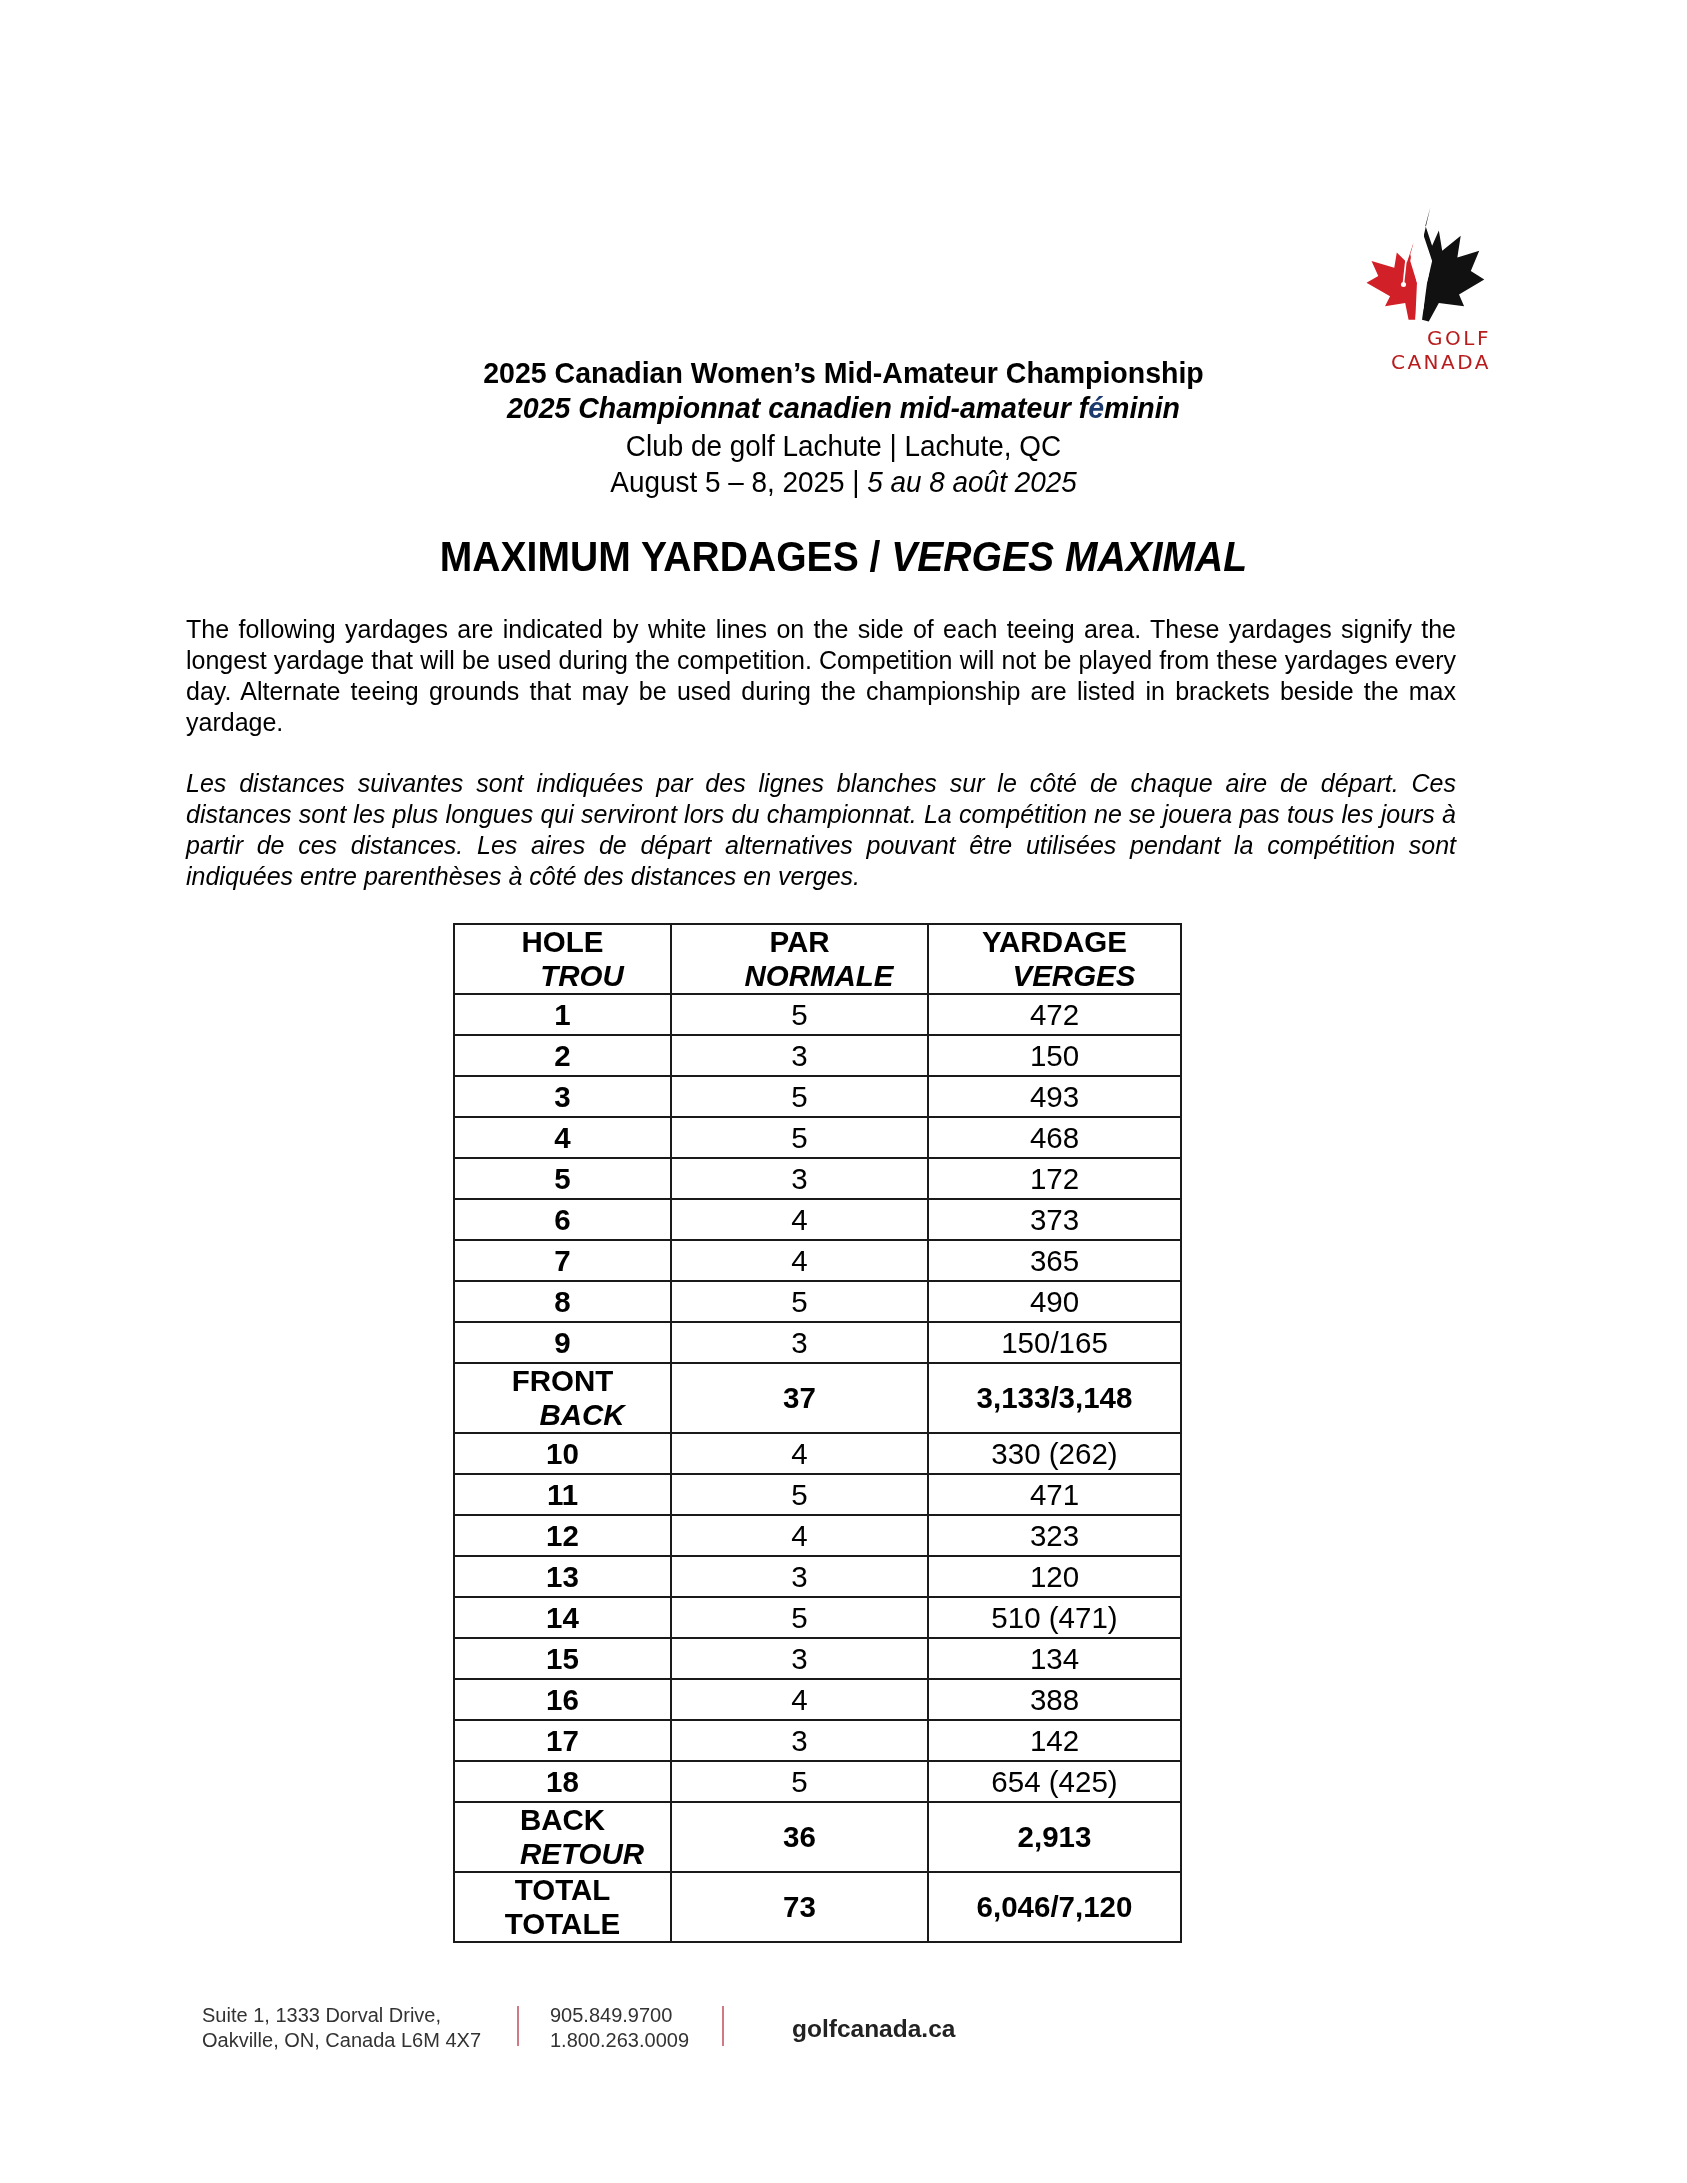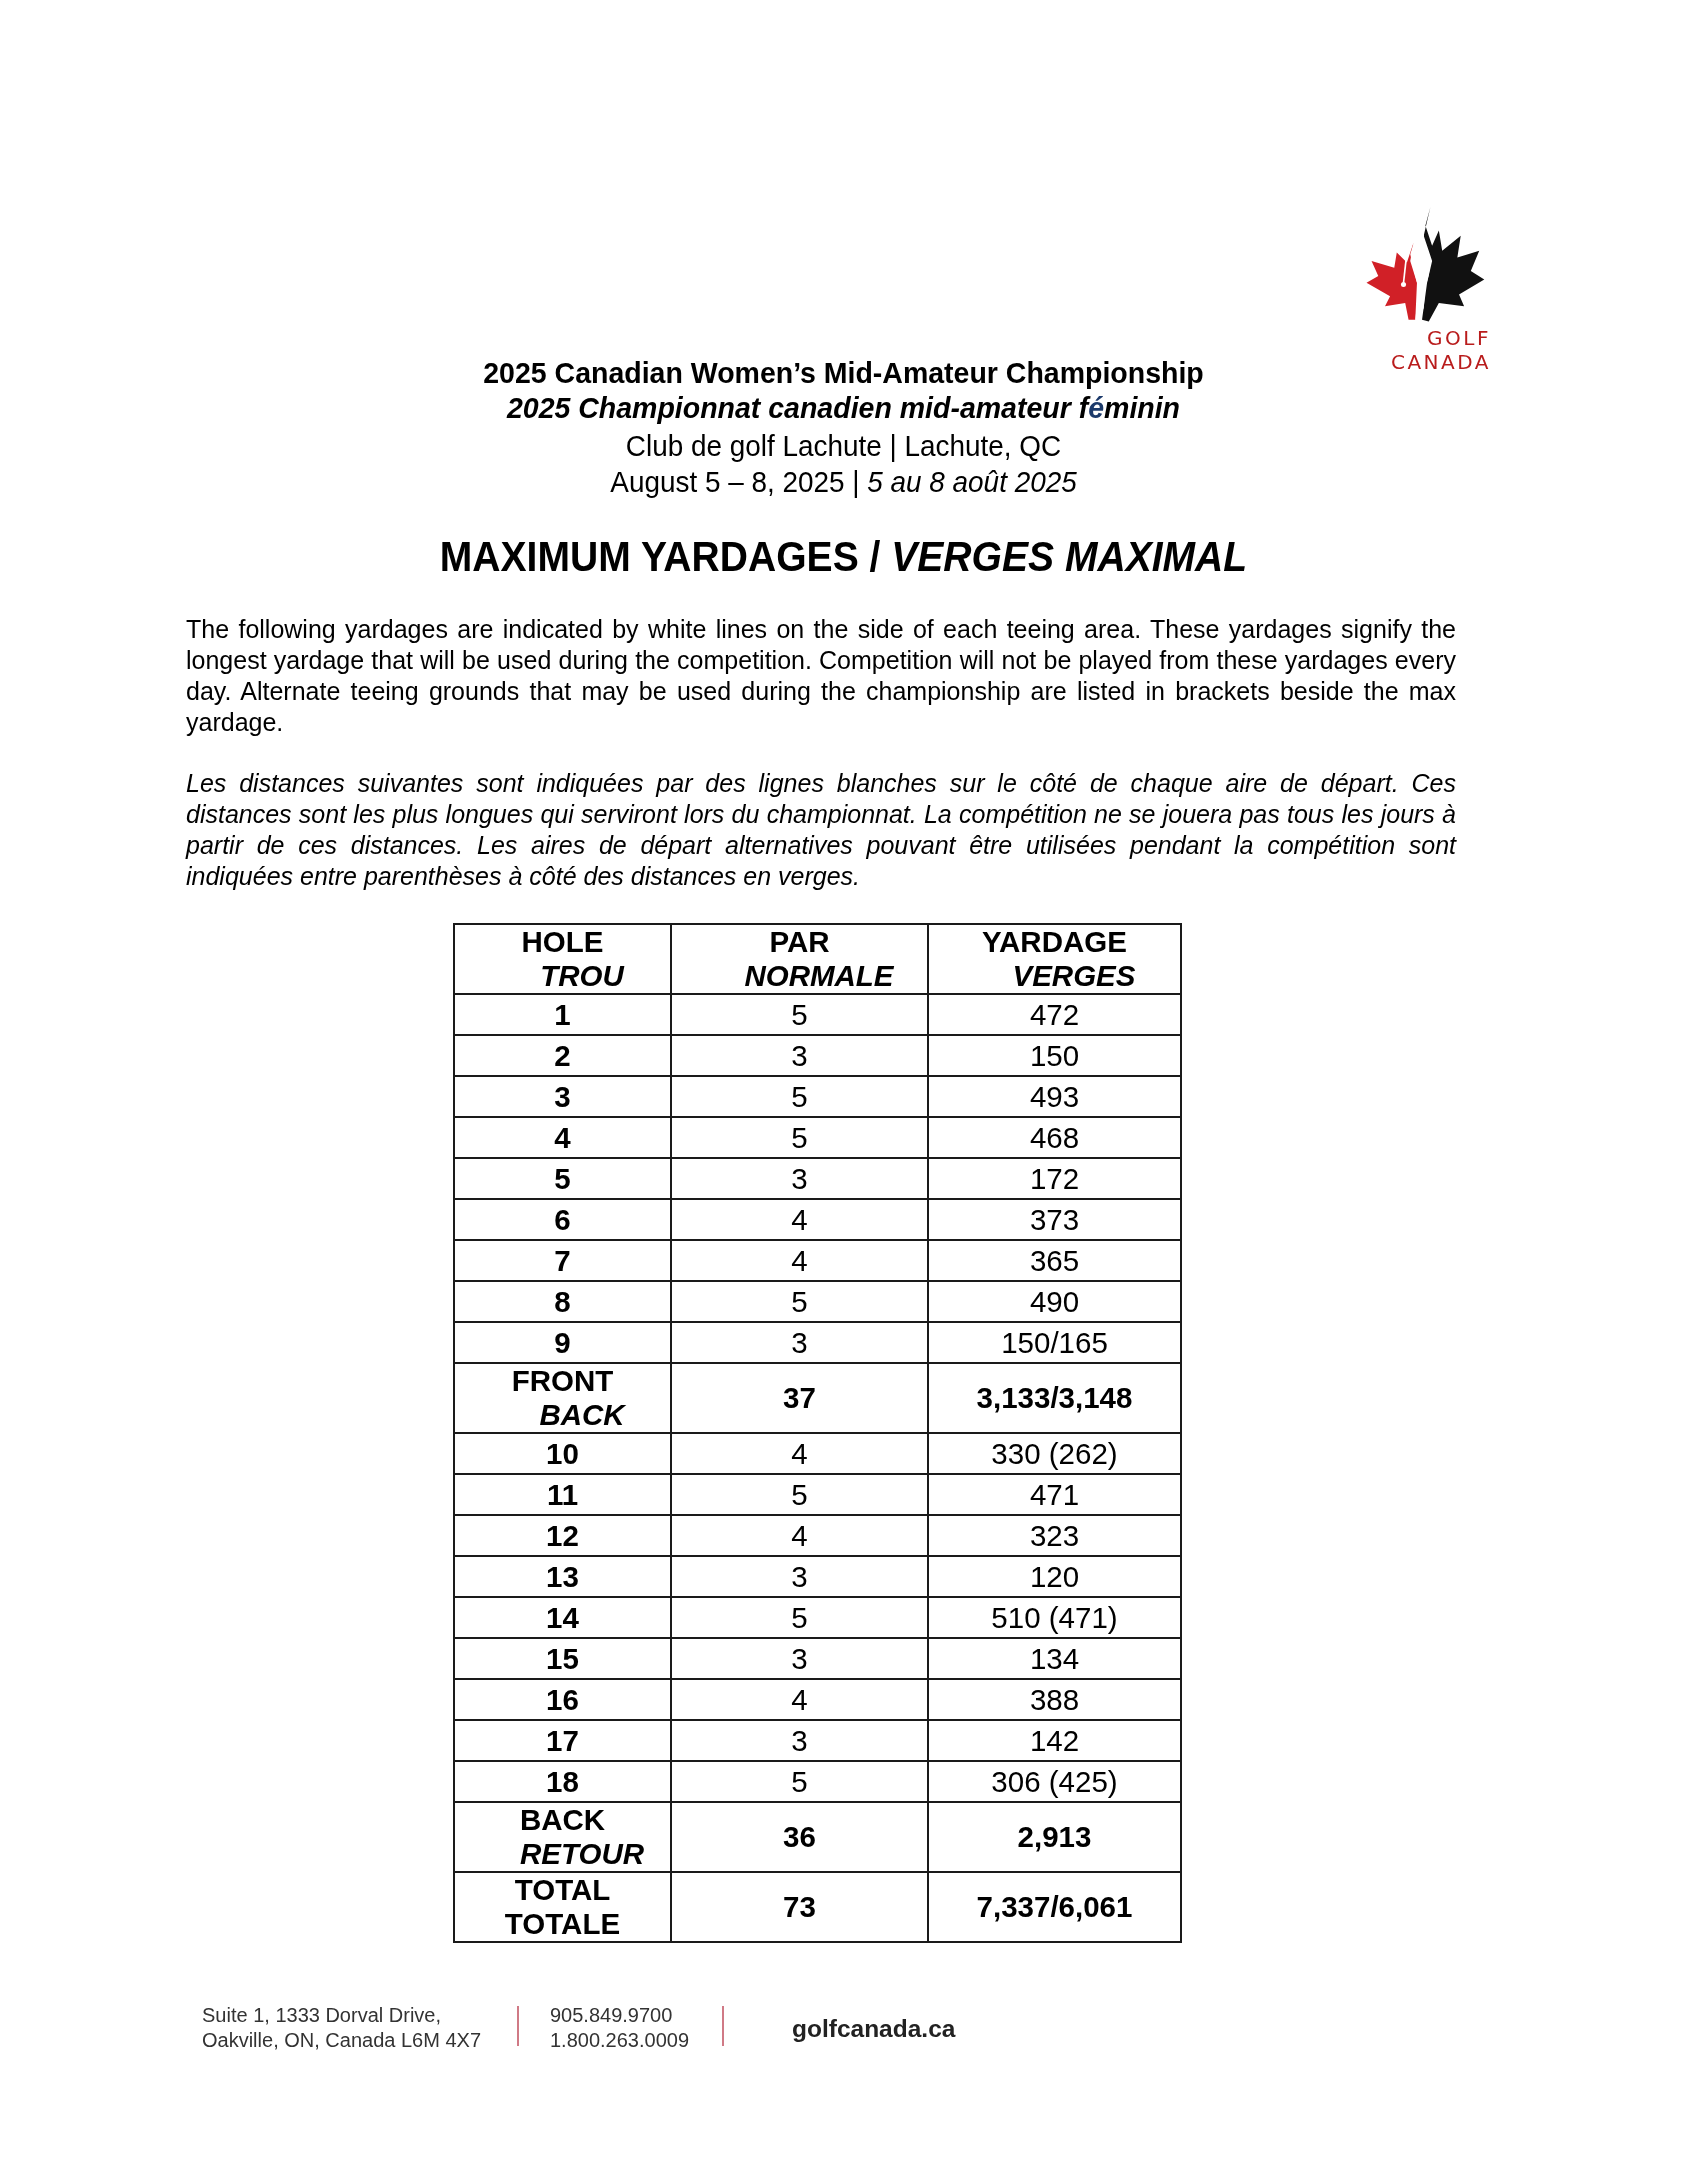--- a/index.html
+++ b/index.html
@@ -195,37 +195,37 @@
         <td>388</td>
       </tr>
       <tr class="hole-row">
         <td class="hole-num">17</td>
         <td>3</td>
         <td>142</td>
       </tr>
       <tr class="hole-row">
         <td class="hole-num">18</td>
         <td>5</td>
-        <td>306 (425)</td>
+        <td>654 (425)</td>
       </tr>
       <tr class="sum-row">
         <td>
           <span class="en">BACK</span>
           <span class="fr">RETOUR</span>
         </td>
         <td>36</td>
         <td>2,913</td>
       </tr>
       <tr class="sum-row">
         <td>
           <span class="en">TOTAL</span>
           <span class="en">TOTALE</span>
         </td>
         <td>73</td>
-        <td>7,337/6,061</td>
+        <td>6,046/7,120</td>
       </tr>
     </tbody>
 </table>
 
 <div id="foot-address" class="abs foot">
   <div>Suite 1, 1333 Dorval Drive,</div>
   <div>Oakville, ON, Canada L6M 4X7</div>
 </div>
 <div id="div1" class="abs foot-div"></div>
 <div id="foot-phones" class="abs foot">

